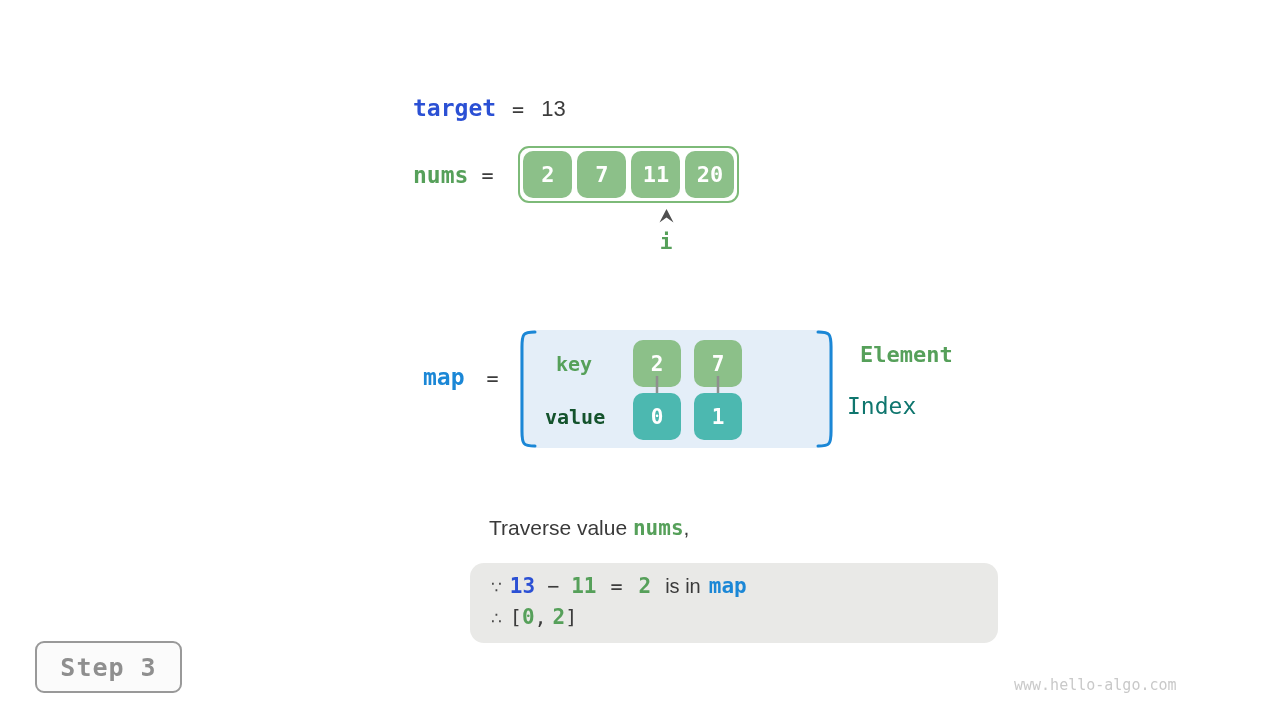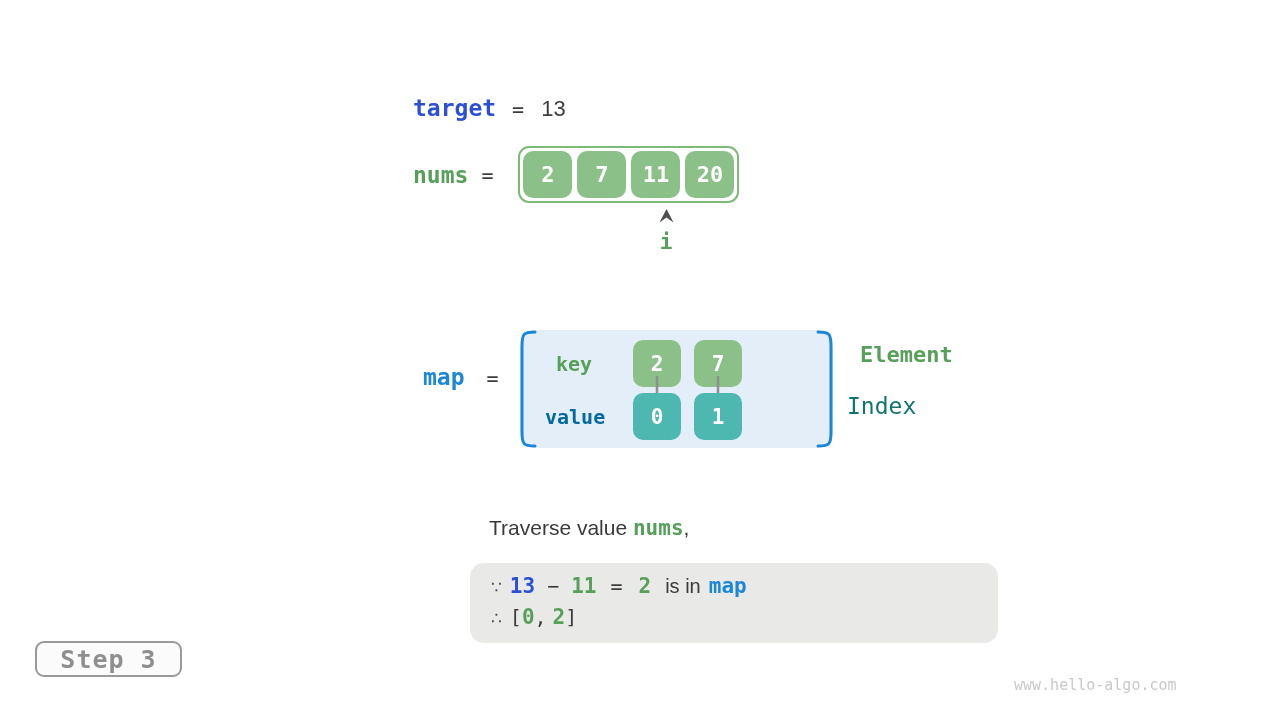--- a/index.html
+++ b/index.html
@@ -54,21 +54,21 @@
   .map-box {
     position:absolute; left:520px; top:318px;
     width:313px; height:118px;
     background:#e4eef8; border-radius:16px;margin-top:12px;
   }
   .bracket { position:absolute; top:0; }
   .bracket.left  { left:-2px; }
   .bracket.right { right:-2px; }
   .kv-label { position:absolute; font-family:"DejaVu Sans Mono", monospace; font-weight:bold; font-size:20px; }
   .key-label   { left:36px; top:22px; color:#56a05a; }
-  .value-label { left:25px; top:75px; color:#0369a1; }
+  .value-label { left:25px; top:75px; color:#14532d; }
 
   .map-entry { position:absolute; top:10px; width:48px; height:100px; }
   .map-entry.e0 { left:113px; }
   .map-entry.e1 { left:174px; }
   .kv-box {
     width:48px; height:47px; border-radius:10px;
     color:#ffffff; font-family:"DejaVu Sans Mono", monospace; font-weight:bold; font-size:21px;
     display:flex; align-items:center; justify-content:center;
   }
   .kv-box.key-box   { background:#8cc089; }
@@ -94,21 +94,21 @@
   .c-sym { font-size:17px; color:#4a4a4a; }
   .c-num { font-family:"DejaVu Sans Mono", monospace; font-weight:bold; font-size:21px; }
   .c-op  { font-family:"DejaVu Sans Mono", monospace; font-size:20px; color:#3c3c3c; }
   .c-txt { font-size:20px; color:#3a3a3a; }
   .ml6 { margin-left:6px; } .ml8 { margin-left:8px; }
   .ml12 { margin-left:12px; } .ml14 { margin-left:14px; } .ml16 { margin-left:16px; }
 
   
   .step-badge {
     position:absolute; left:35px; top:641px;
-    width:147px; height:36px;
+    width:147px; height:52px;
     border:2px solid #999999; border-radius:9px;
     background:#fbfbfb;
     display:flex; align-items:center; justify-content:center;
     font-family:"DejaVu Sans Mono", monospace; font-weight:bold; font-size:25px;
     letter-spacing:1px; color:#8f8f8f;
   }
 
   
   .watermark {
     position:absolute; left:1014px; top:676px;

